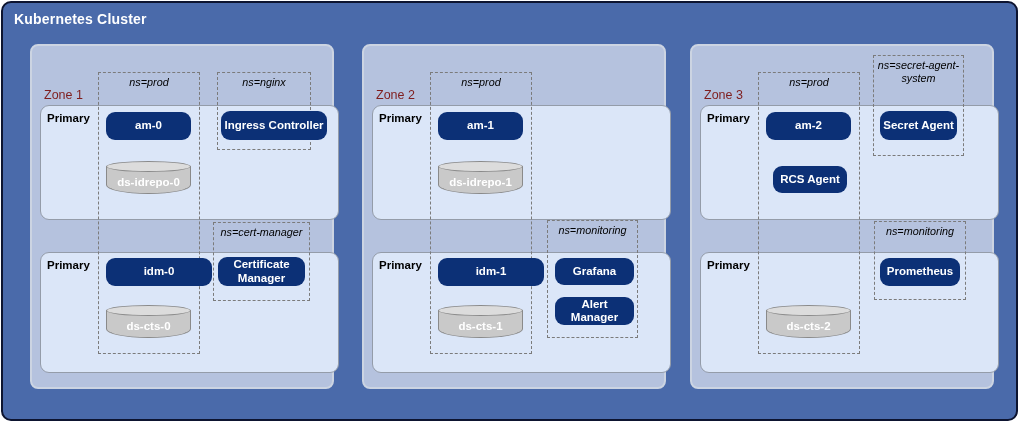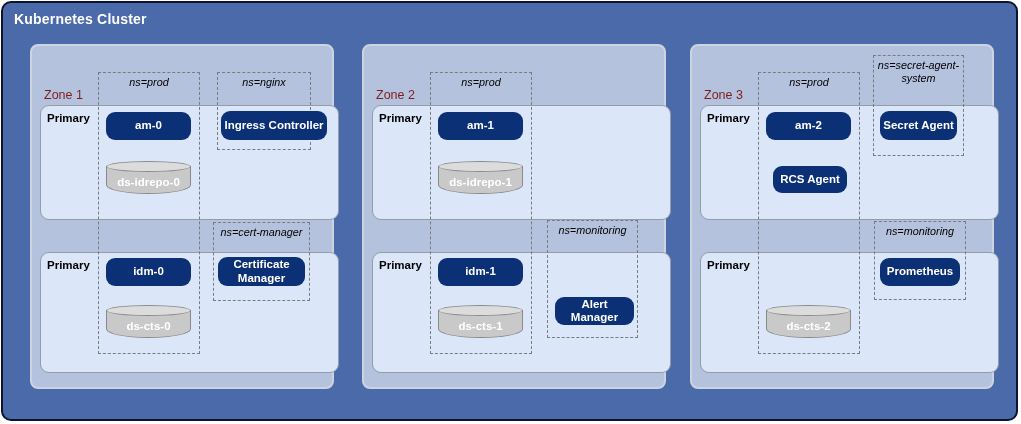--- a/index.html
+++ b/index.html
@@ -58,21 +58,21 @@
   .z3 .side-top     { left:181px; top:9px;   width:91px; height:101px; }
   .z3 .side-bottom  { left:182px; top:175px; width:92px; height:79px;  }
 
   .pod {
     position:absolute; display:flex; align-items:center; justify-content:center;
     background:#0c3076; color:#ffffff; font-weight:bold; font-size:11.5px;
     text-align:center; line-height:1.15; border-radius:9px;
     padding:0 3px; box-sizing:border-box; z-index:6;
   }
   .pod-am  { left:74px; top:66px;  width:85px; height:28px; }
-  .pod-idm { left:74px; top:212px; width:85px; height:28px; }
+  .pod-idm { left:74px; top:212px; width:106px; height:28px; }
   .z3 .pod-extra { left:81px; top:120px; width:74px; height:27px; }
 
   .z1 .pod-side-top    { left:189px; top:65px;  width:106px; height:29px; }
   .z1 .pod-side-bottom { left:186px; top:211px; width:87px; height:29px; }
   .z2 .pod-side-b1     { left:191px; top:212px; width:79px; height:27px; }
   .z2 .pod-side-b2     { left:191px; top:251px; width:79px; height:28px; }
   .z3 .pod-side-top    { left:188px; top:65px;  width:77px; height:29px; }
   .z3 .pod-side-bottom { left:188px; top:212px; width:80px; height:28px; }
 
   .cylinder { position:absolute; width:85px; height:33px; z-index:6; }
@@ -165,20 +165,21 @@
       <div class="pod pod-idm">idm-1</div>
       <div class="cylinder cyl-bottom-store">
         <div class="cyl-top"></div>
         <div class="cyl-body"></div>
         <div class="cyl-label">ds-cts-1</div>
       </div>
 
       <div class="dashed-box side-bottom">
         <div class="ns-label">ns=monitoring</div>
       </div>
+      <div class="pod pod-side-b1">Grafana</div>
       <div class="pod pod-side-b2">Alert Manager</div>
     </div>
 
     <div class="zone z3">
       <div class="zone-label">Zone 3</div>
 
       <div class="primary primary-top">
         <div class="primary-label">Primary</div>
       </div>
       <div class="primary primary-bottom">

